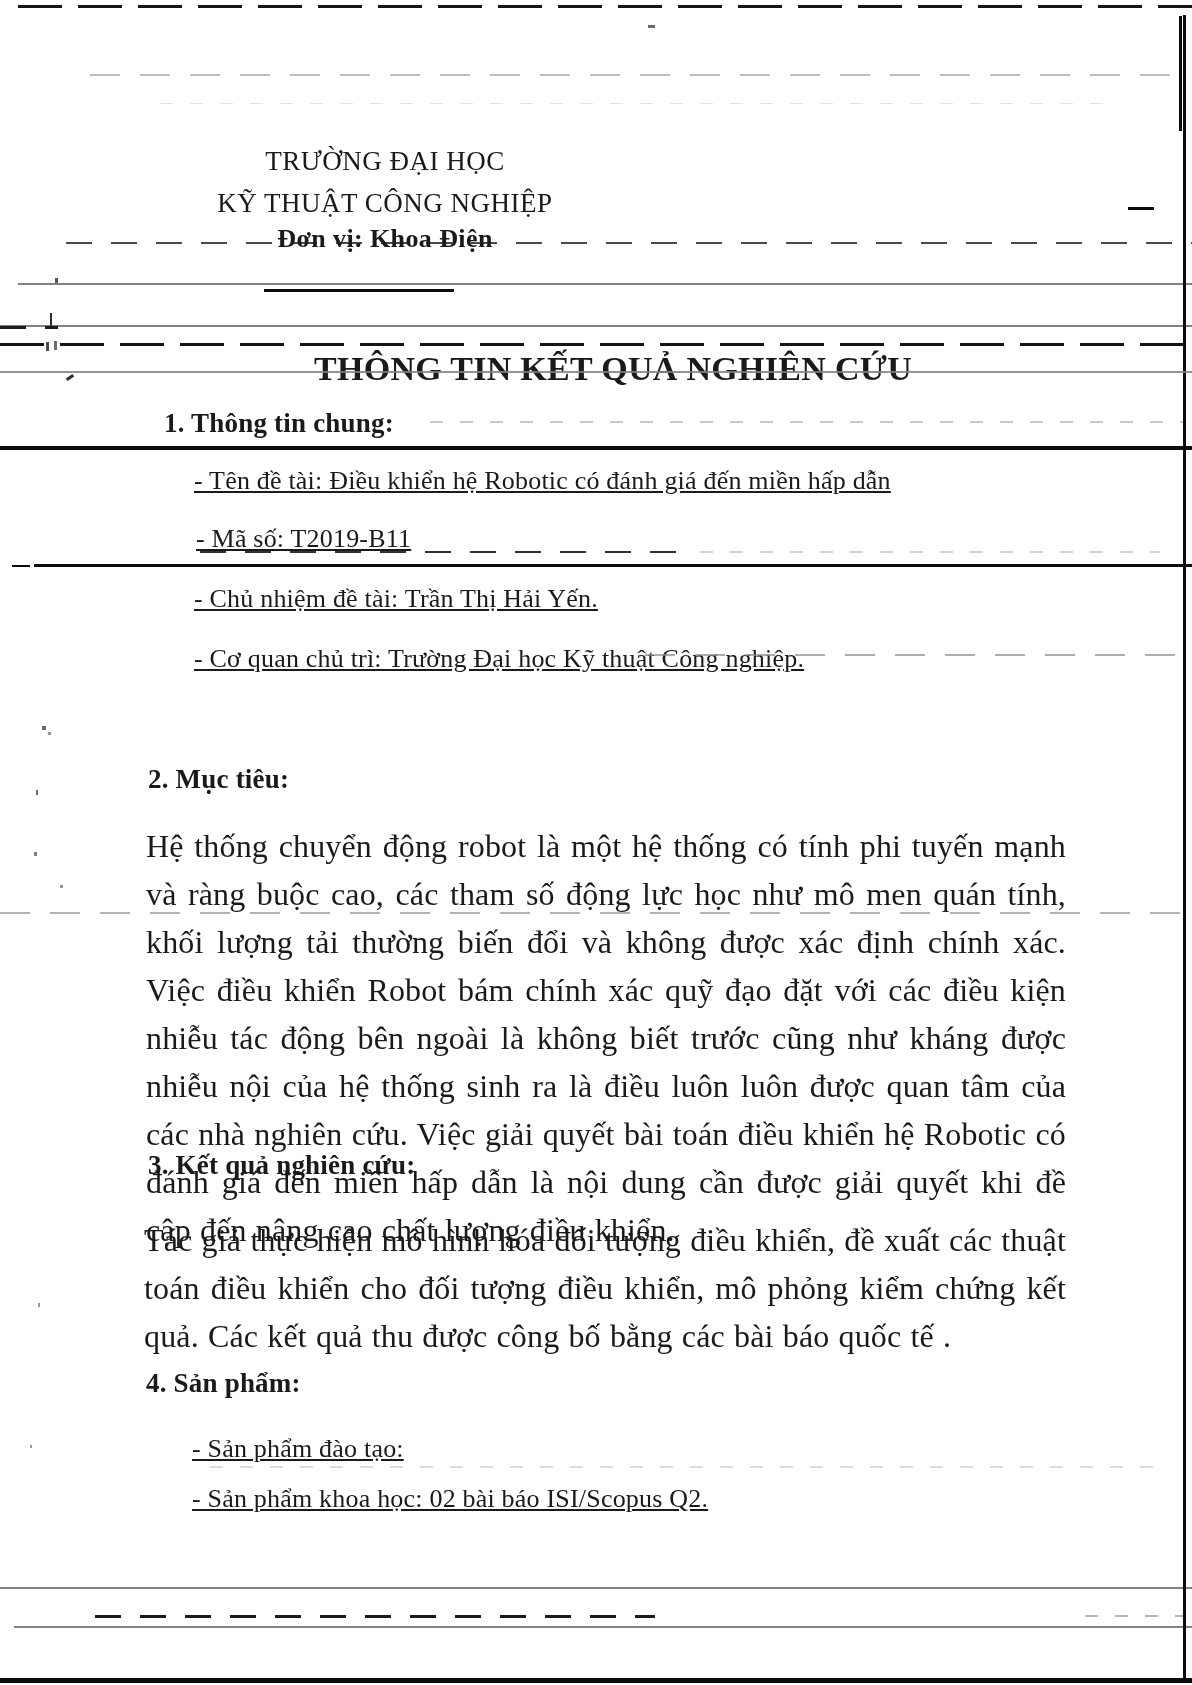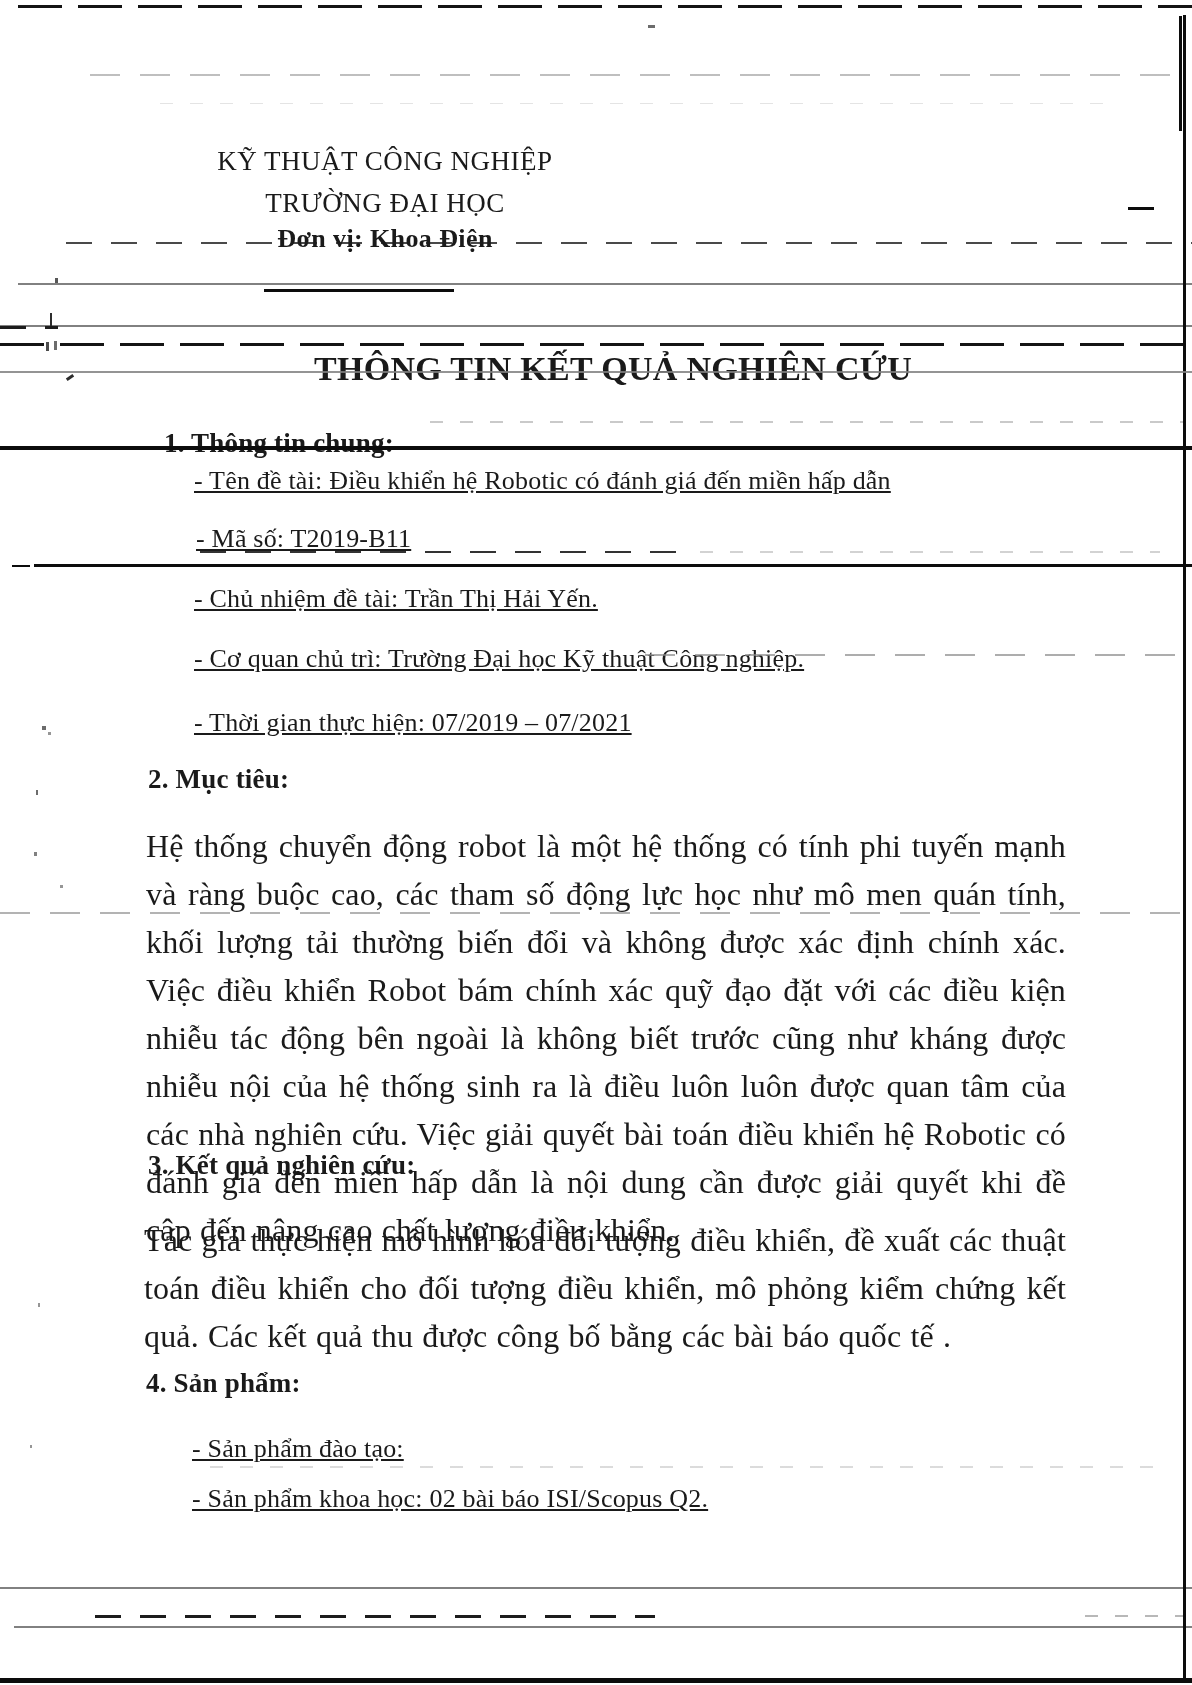--- a/index.html
+++ b/index.html
@@ -36,52 +36,51 @@
 </head>
 <body>
 
 <div class="page">
 
   <div class="art dash-dark" style="top:5px;left:18px;width:1174px;height:3px;"></div>
   <div class="art dash-gray" style="top:74px;left:90px;width:1100px;height:2px;opacity:.55;"></div>
   <div class="art dash-faint" style="top:103px;left:160px;width:950px;height:1px;opacity:.3;"></div>
 
   <div class="letterhead">
+    <div class="uline">TRƯỜNG ĐẠI HỌC</div>
     <div class="uline">KỸ THUẬT CÔNG NGHIỆP</div>
-    <div class="uline">TRƯỜNG ĐẠI HỌC</div>
     <div class="unit">Đơn vị: Khoa Điện</div>
   </div>
   <div class="art solid-dark" style="top:207px;left:1128px;width:26px;height:3px;"></div>
 
   <div class="art dash-dark2" style="top:242px;left:66px;width:1126px;height:2px;opacity:.8;"></div>
   <div class="art solid-gray" style="top:283px;left:18px;width:1174px;height:2px;"></div>
   <div class="art solid-dark" style="top:289px;left:264px;width:190px;height:3px;"></div>
 
   <div class="art solid-gray" style="top:325px;left:0;width:1192px;height:2px;"></div>
   <div class="art dash-dark2" style="top:326px;left:0;width:58px;height:3px;"></div>
   <div class="art dash-dark" style="top:343px;left:0;width:1192px;height:3px;"></div>
 
   <div class="doc-title">THÔNG TIN KẾT QUẢ NGHIÊN CỨU</div>
   <div class="art solid-gray overline" style="top:371px;left:0;width:1192px;height:2px;opacity:.85;"></div>
 
-  <div class="heading" style="top:408px;left:164px;margin-top:20px;">1. Thông tin chung:</div>
+  <div class="heading" style="top:408px;left:164px;">1. Thông tin chung:</div>
   <div class="art dash-faint" style="top:421px;left:430px;width:755px;height:2px;opacity:.6;"></div>
   <div class="art solid-dark" style="top:446px;left:0;width:1192px;height:4px;"></div>
 
   <div class="doc-text" style="top:466px;left:194px;">- Tên đề tài: Điều khiển hệ Robotic có đánh giá đến miền hấp dẫn</div>
   <div class="doc-text" style="top:524px;left:196px;">- Mã số: T2019-B11</div>
   <div class="art dash-dark2" style="top:551px;left:200px;width:480px;height:2px;opacity:.9;"></div>
   <div class="art dash-faint" style="top:551px;left:700px;width:460px;height:2px;opacity:.5;"></div>
   <div class="art solid-dark" style="top:564px;left:34px;width:1158px;height:3px;"></div>
   <div class="art solid-dark" style="top:565px;left:12px;width:18px;height:2px;"></div>
 
   <div class="doc-text" style="top:584px;left:194px;">- Chủ nhiệm đề tài: Trần Thị Hải Yến.</div>
   <div class="doc-text" style="top:644px;left:194px;">- Cơ quan chủ trì: Trường Đại học Kỹ thuật Công nghiệp.</div>
   <div class="art dash-gray" style="top:654px;left:645px;width:540px;height:2px;opacity:.7;"></div>
-  <div class="doc-text" style="top:708px;left:194px;">- Thời gian thực hiện: 07/2019 – 07/2021</div>
 
   <div class="heading" style="top:764px;left:148px;">2. Mục tiêu:</div>
   <div class="para" style="top:822px;left:146px;width:920px;">Hệ thống chuyển động robot là một hệ thống có tính phi tuyến mạnh và ràng buộc cao, các tham số động lực học như mô men quán tính, khối lượng tải thường biến đổi và không được xác định chính xác. Việc điều khiển Robot bám chính xác quỹ đạo đặt với các điều kiện nhiễu tác động bên ngoài là không biết trước cũng như kháng được nhiễu nội của hệ thống sinh ra là điều luôn luôn được quan tâm của các nhà nghiên cứu. Việc giải quyết bài toán điều khiển hệ Robotic có đánh giá đến miền hấp dẫn là nội dung cần được giải quyết khi đề cập đến nâng cao chất lượng điều khiển.</div>
   <div class="art dash-gray overline" style="top:912px;left:0;width:1192px;height:2px;opacity:.65;"></div>
 
   <div class="heading" style="top:1150px;left:148px;">3. Kết quả nghiên cứu:</div>
   <div class="para" style="top:1216px;left:144px;width:922px;">Tác giả thực hiện mô hình hóa đối tượng điều khiển, đề xuất các thuật toán điều khiển cho đối tượng điều khiển, mô phỏng kiểm chứng kết quả. Các kết quả thu được công bố bằng các bài báo quốc tế .</div>
 
   <div class="heading" style="top:1368px;left:146px;">4. Sản phẩm:</div>
   <div class="doc-text" style="top:1434px;left:192px;">- Sản phẩm đào tạo:</div>

